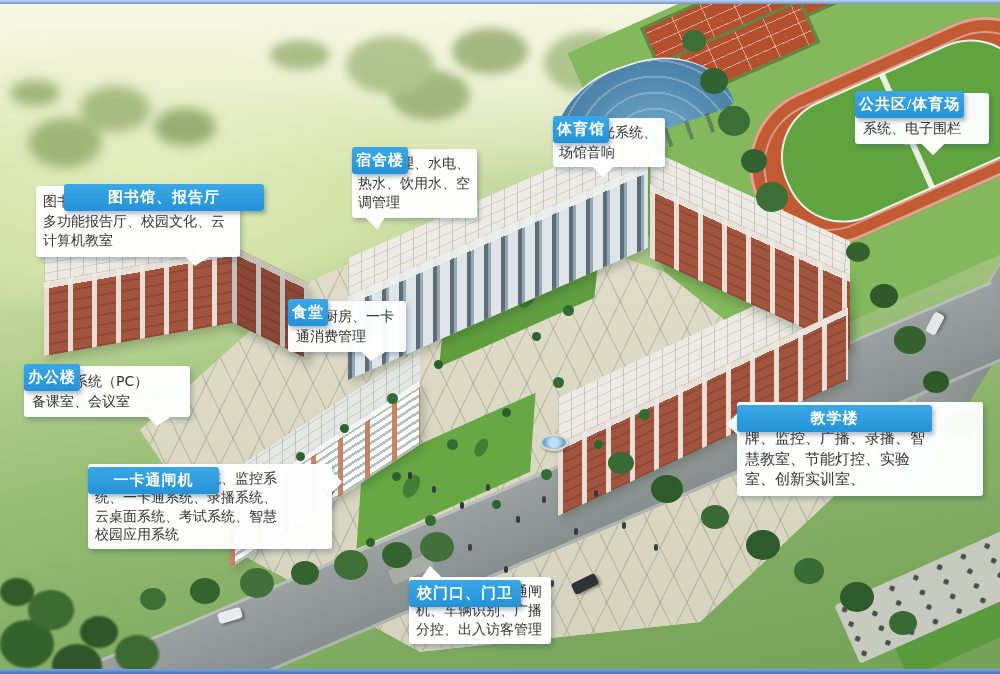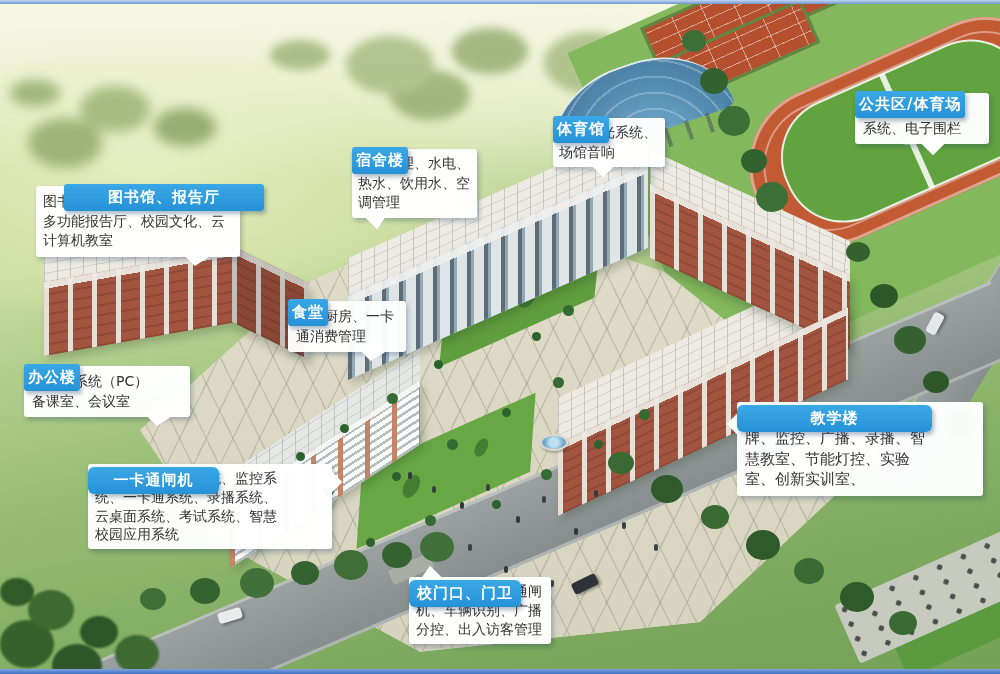--- a/index.html
+++ b/index.html
@@ -87,26 +87,26 @@
   .car{border-radius:3px;z-index:9;box-shadow:2px 2px 3px rgba(0,0,0,.35);}
   .car-dark{left:572px;top:578px;width:26px;height:12px;background:#2e3338;transform:rotate(-26deg);}
   .car-white1{left:218px;top:610px;width:24px;height:11px;background:#e9ecec;transform:rotate(-17deg);}
   .car-white2{left:924px;top:318px;width:22px;height:11px;background:#e4e8e8;transform:rotate(-62deg);}
   .frame-top{left:0;top:0;width:100%;height:4px;z-index:40;background:linear-gradient(180deg,#c3d7ef,#6d96cf);}
   .frame-bottom{left:0;bottom:0;width:100%;height:5px;z-index:40;background:linear-gradient(180deg,#7ea4e0,#3f6fc4);}
 
   
   .callout{z-index:50;}
   .co-hdr{position:relative;background:linear-gradient(180deg,#3aa8e6,#2492d6);color:#fff;font-weight:bold;font-size:15px;
-    text-align:center;padding:4px 4px;border-radius:3px;letter-spacing:1px;z-index:2;box-shadow:2px 3px 4px rgba(30,60,100,.35);}
+    text-align:center;padding:4px 4px;border-radius:3px;letter-spacing:1px;z-index:2;box-shadow:2px 3px 4px rgba(30,60,100,.35);font-family:Liberation Serif, serif;}
   .co-body{position:relative;background:rgba(255,255,255,.97);color:#333;font-size:14px;line-height:1.4;
     padding:6px 7px;border-radius:3px;margin-top:2px;z-index:1;box-shadow:2px 3px 5px rgba(30,60,100,.3);}
   .co-body::after{content:"";position:absolute;width:16px;height:16px;background:#fff;z-index:-1;}
   .hdr-bottom .co-body{margin-top:0;}
-  .hdr-bottom .co-hdr{margin-top:3px;border-radius:6px;}
+  .hdr-bottom .co-hdr{margin-top:3px;}
   .co-library{left:36px;top:184px;width:204px;}
   .co-library .co-hdr{margin-left:28px;width:200px;}
   .co-library .co-body::after{bottom:-7px;right:36px;transform:rotate(45deg) skewX(-12deg);}
   .co-dormitory{left:352px;top:147px;width:125px;}
   .co-dormitory .co-body{padding:5px 6px;}
   .co-dormitory .co-body::after{bottom:-7px;left:16px;transform:rotate(45deg) skewX(12deg);}
   .co-gymnasium{left:553px;top:116px;width:112px;}
   .co-gymnasium .co-body{padding:5px 6px;}
   .co-gymnasium .co-body::after{bottom:-7px;left:42px;transform:rotate(45deg);}
   .co-stadium{left:855px;top:91px;width:134px;}

